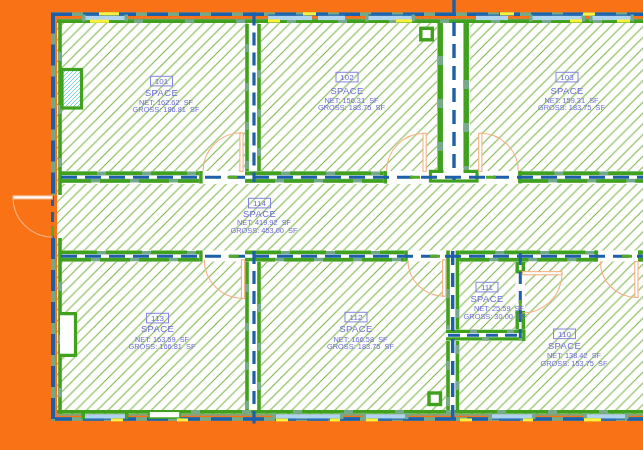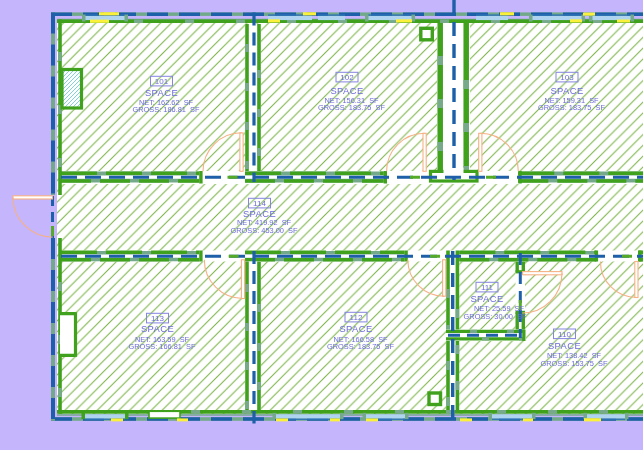--- a/index.html
+++ b/index.html
@@ -1,16 +1,16 @@
 <!DOCTYPE html>
 <html><head>
 <meta charset="utf-8">
 <style>
   html,body{margin:0;padding:0;background:#ffffff;}
-  .page{width:643px;height:450px;position:relative;overflow:hidden;background:#c4b5fd;}
+  .page{width:643px;height:450px;position:relative;overflow:hidden;background:#f97316;}
   text{font-family:"Liberation Sans",sans-serif;fill:#6b6bd8;}
 </style>
 </head>
 <body>
 <div class="page">
 <svg width="643" height="450" viewBox="0 0 643 450" xmlns="http://www.w3.org/2000/svg" shape-rendering="auto">
 <defs>
   <pattern id="hatch" width="10.8" height="10.8" patternUnits="userSpaceOnUse">
     <rect width="10.8" height="10.8" fill="#ffffff"></rect>
     <path d="M-1 1 L1 -1 M0 10.8 L10.8 0 M9.8 11.8 L11.8 9.8" stroke="#77b241" stroke-width="1"></path>

